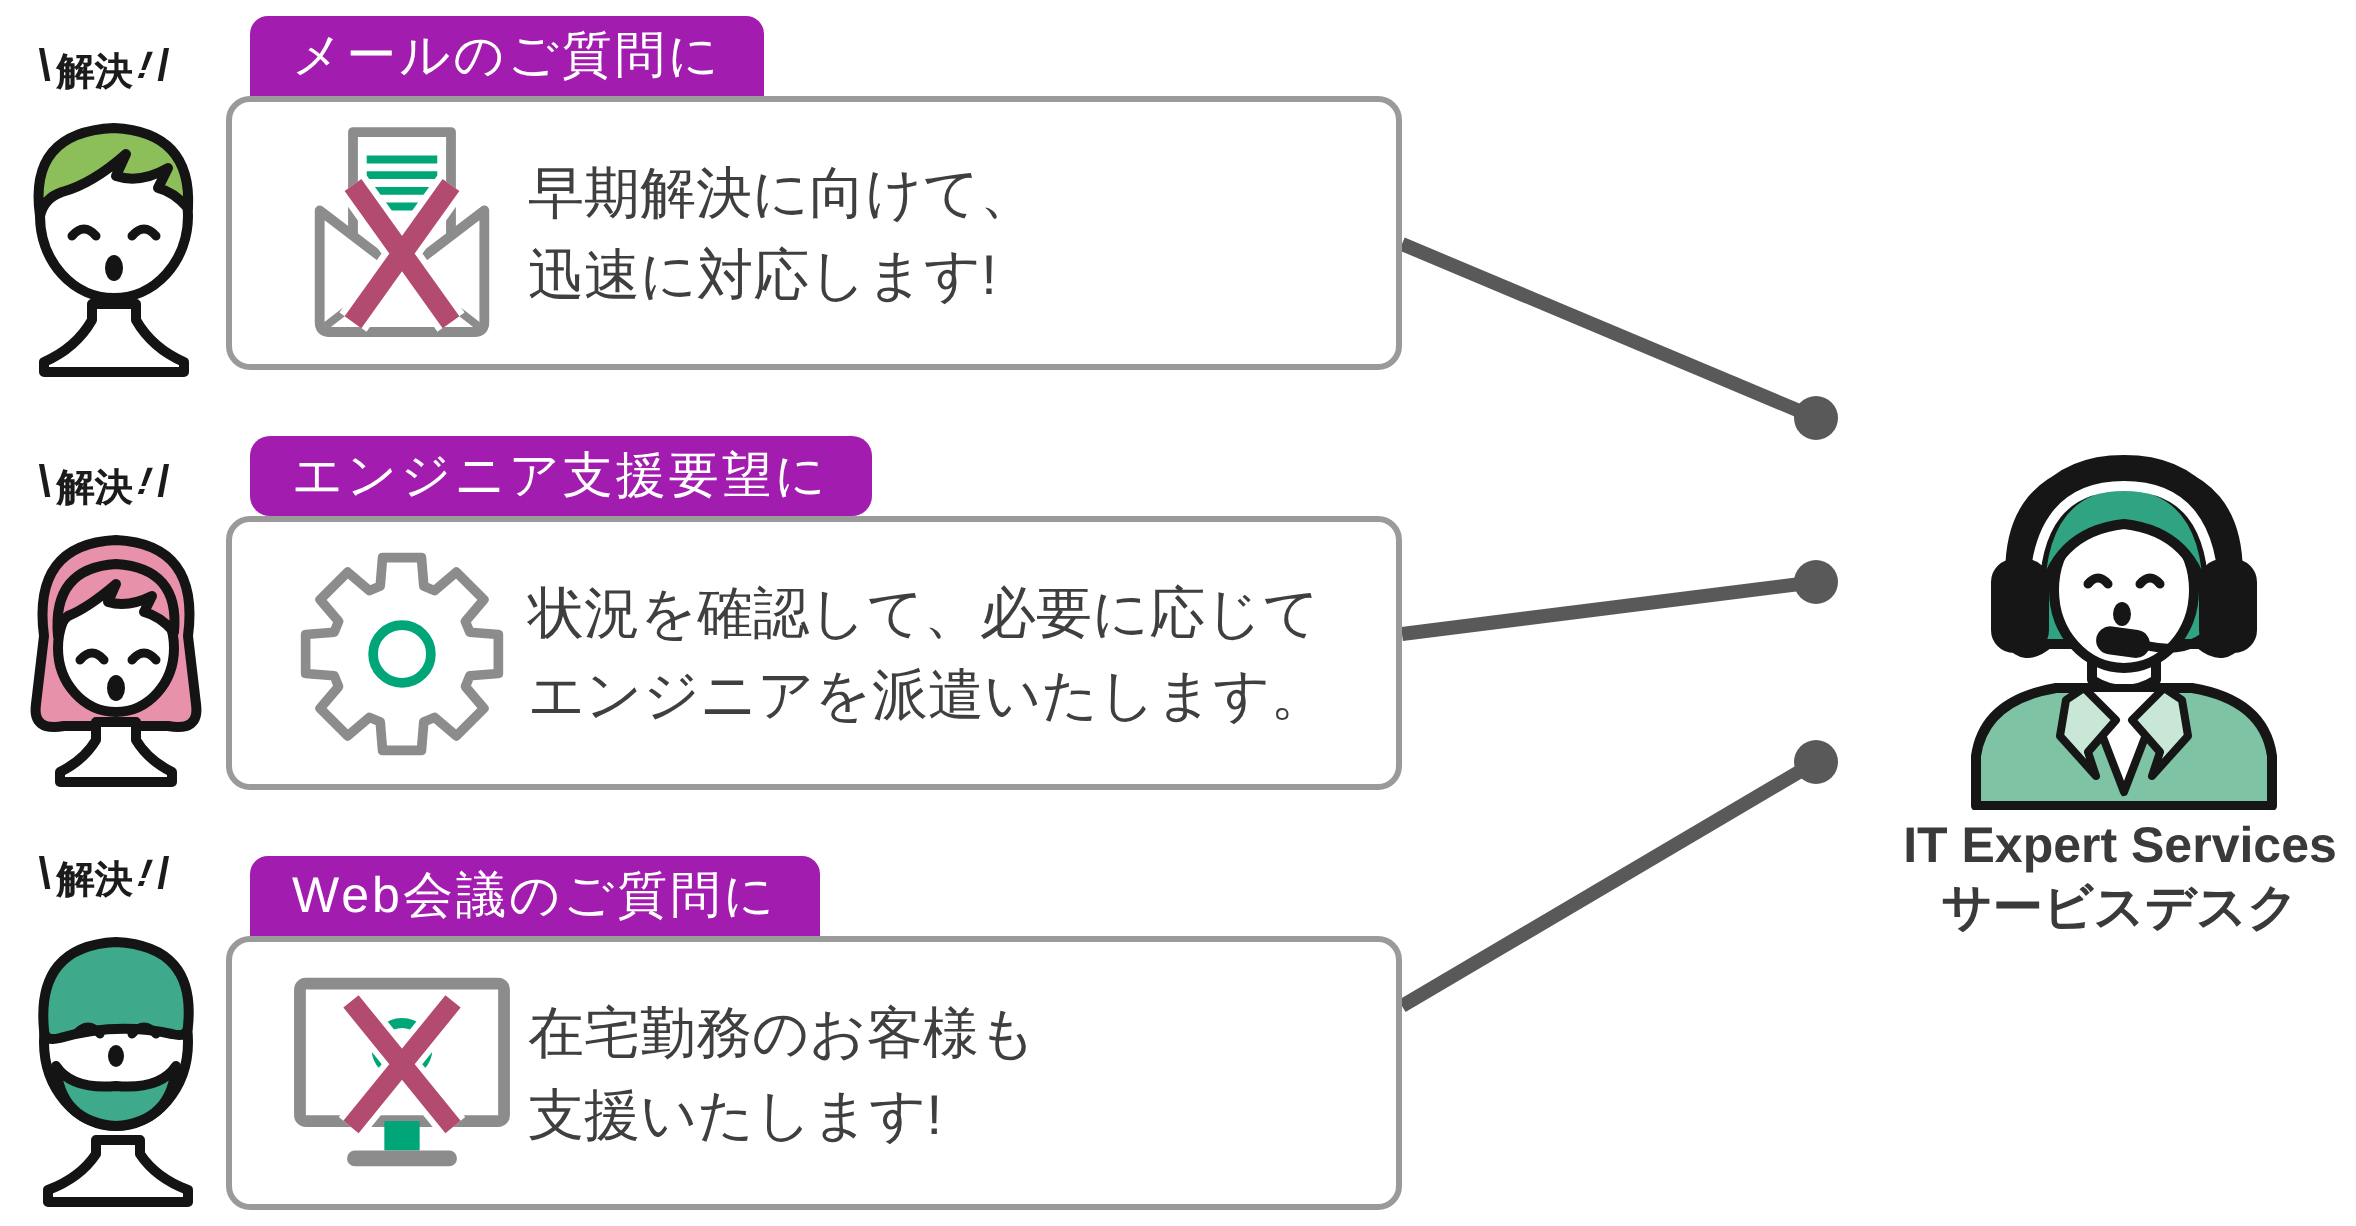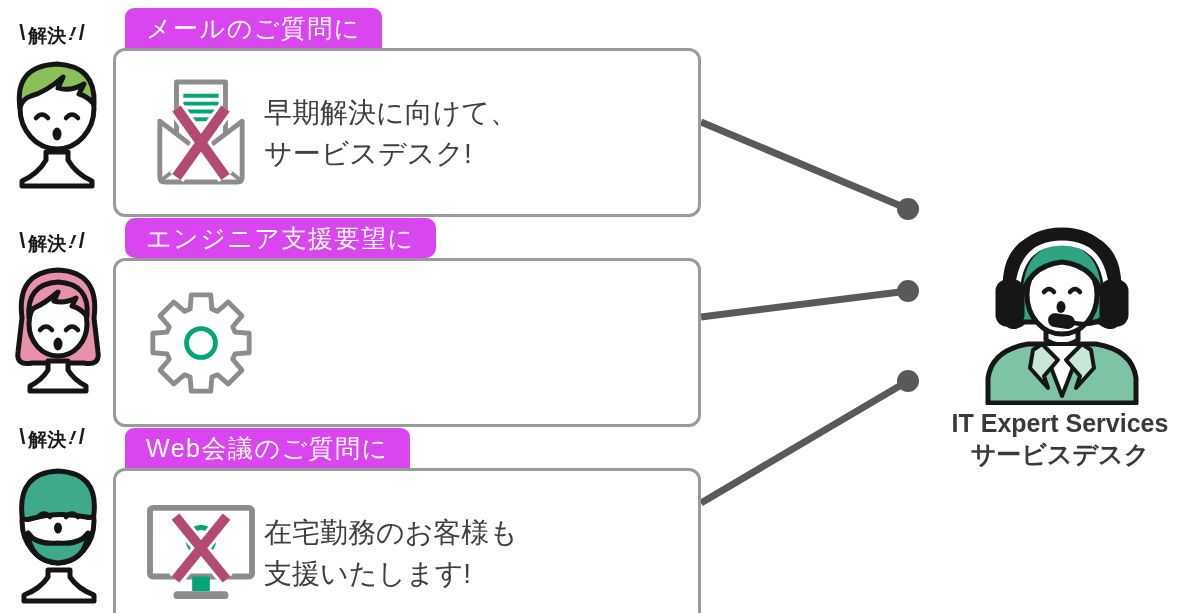--- a/index.html
+++ b/index.html
@@ -14,27 +14,27 @@
          align-items:flex-start;gap:3px;font-weight:800;font-size:19px;color:#1b1b1b;white-space:nowrap;}
   .badge .sl{font-size:22px;font-weight:700;transform:translateY(-3px);}
   .badge .bang{font-style:italic;transform:skewX(-10deg);font-weight:800;}
   .badge.r1{top:23px;} .badge.r2{top:231px;} .badge.r3{top:427px;}
 
   
   .customer{position:absolute;left:6px;z-index:2;}
   .customer.r1{top:50px;} .customer.r2{top:258px;} .customer.r3{top:455px;}
 
   
-  .hdr{position:absolute;left:125px;z-index:3;background:#d946ef;color:#ffffff;
+  .hdr{position:absolute;left:125px;z-index:3;background:#a21caf;color:#ffffff;
        font-size:25px;line-height:40px;height:40px;padding:0 21px;border-radius:9px 9px 0 0;
        font-weight:500;letter-spacing:1.5px;white-space:nowrap;}
   .hdr.r1{top:8px;} .hdr.r2{top:218px;border-radius:10px;} .hdr.r3{top:428px;text-align:right;}
 
   
-  .panel{position:absolute;left:113px;width:588px;height:169px;z-index:2;background:#ffffff;
+  .panel{position:absolute;left:113px;width:588px;height:137px;z-index:2;background:#ffffff;
          border:3px solid #9A9A9A;border-radius:12px;box-sizing:border-box;
          display:flex;align-items:center;padding-left:28px;gap:6px;}
   .panel.r1{top:48px;} .panel.r2{top:258px;} .panel.r3{top:468px;}
   .icon-slot{width:114px;display:flex;justify-content:center;align-items:center;flex:0 0 114px;}
   .panel-text{font-size:28px;font-weight:500;color:#3F3F3F;line-height:41px;white-space:nowrap;}
 
   
   .operator{position:absolute;left:970px;top:200px;z-index:2;}
   .desk-title{position:absolute;left:935px;top:408px;width:250px;z-index:2;text-align:center;
               color:#3A3A3A;font-size:25px;line-height:31px;font-weight:700;white-space:nowrap;}
@@ -93,21 +93,21 @@
           <path d="M89,105 L58,81" stroke-width="4"></path>
         </g>
         <g fill="none">
           <path d="M25,33 L75,103 M75,33 L25,103" stroke="#fff" stroke-width="17"></path>
           <path d="M25,33 L75,103 M75,33 L25,103" stroke="#B34A70" stroke-width="10.5"></path>
         </g>
       </svg>
     </div>
     <div class="panel-text">
       <div>早期解決に向けて、</div>
-      <div>サービスデスク!</div>
+      <div>迅速に対応します!</div>
     </div>
   </div>
 
   <div class="badge r2">
     <span class="sl">\</span>
       <span>解決</span>
       <span class="bang">!</span>
       <span class="sl">/</span>
   </div>
 
@@ -124,20 +124,24 @@
   </svg>
 
   <div class="hdr r2">エンジニア支援要望に</div>
 
   <div class="panel r2">
     <div class="icon-slot">
       <svg width="106" height="106" viewBox="0 0 110 110">
         <polygon points="43.7,19.8 44.9,5.0 65.1,5.0 66.3,19.8 71.9,22.1 83.2,12.5 97.5,26.8 87.9,38.1 90.2,43.7 105.0,44.9 105.0,65.1 90.2,66.3 87.9,71.9 97.5,83.2 83.2,97.5 71.9,87.9 66.3,90.2 65.1,105.0 44.9,105.0 43.7,90.2 38.1,87.9 26.8,97.5 12.5,83.2 22.1,71.9 19.8,66.3 5.0,65.1 5.0,44.9 19.8,43.7 22.1,38.1 12.5,26.8 26.8,12.5 38.1,22.1" fill="#fff" stroke="#8C8C8C" stroke-width="5" stroke-linejoin="round"></polygon>
         <circle cx="55" cy="55" r="15" fill="#fff" stroke="#00A578" stroke-width="5"></circle>
       </svg>
+    </div>
+    <div class="panel-text">
+      <div>状況を確認して、必要に応じて</div>
+      <div>エンジニアを派遣いたします。</div>
     </div>
   </div>
 
   <div class="badge r3">
     <span class="sl">\</span>
       <span>解決</span>
       <span class="bang">!</span>
       <span class="sl">/</span>
   </div>
 

